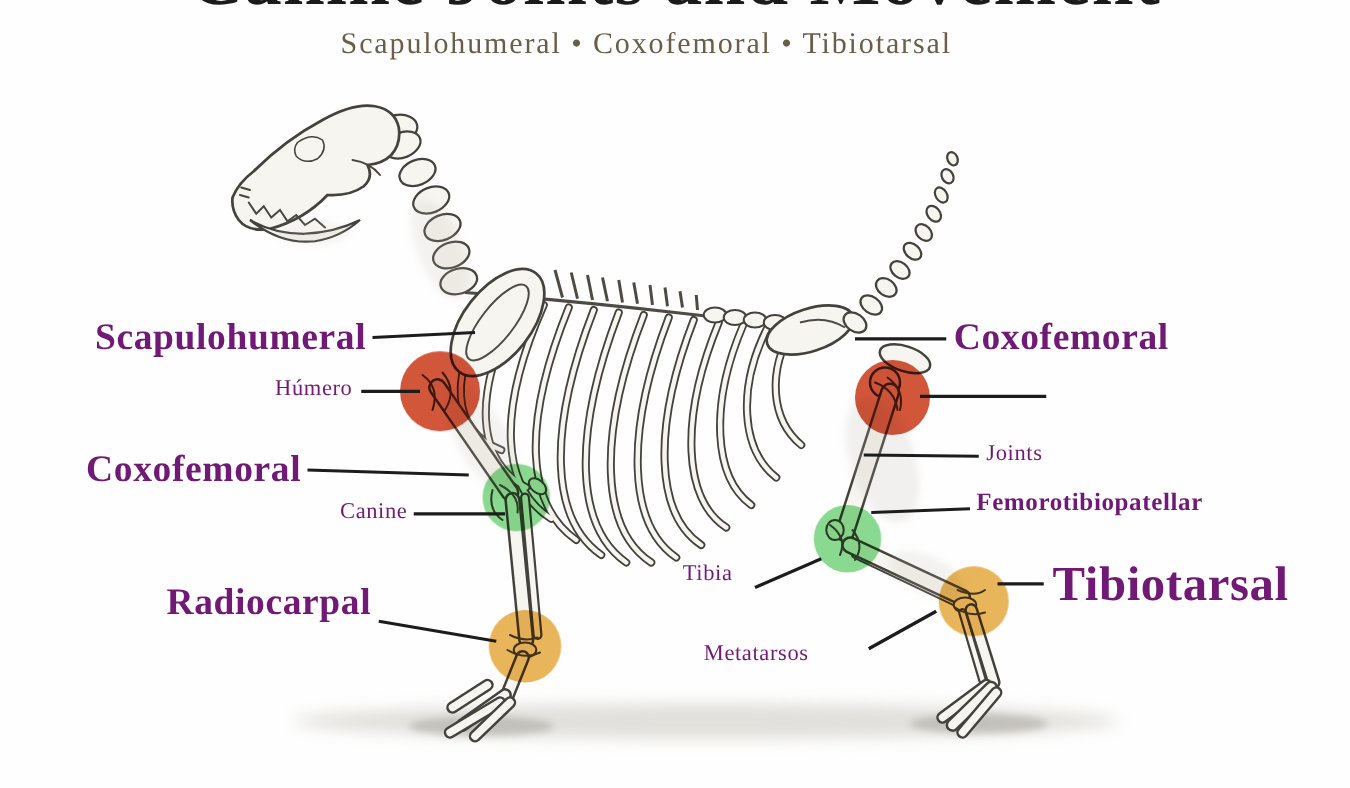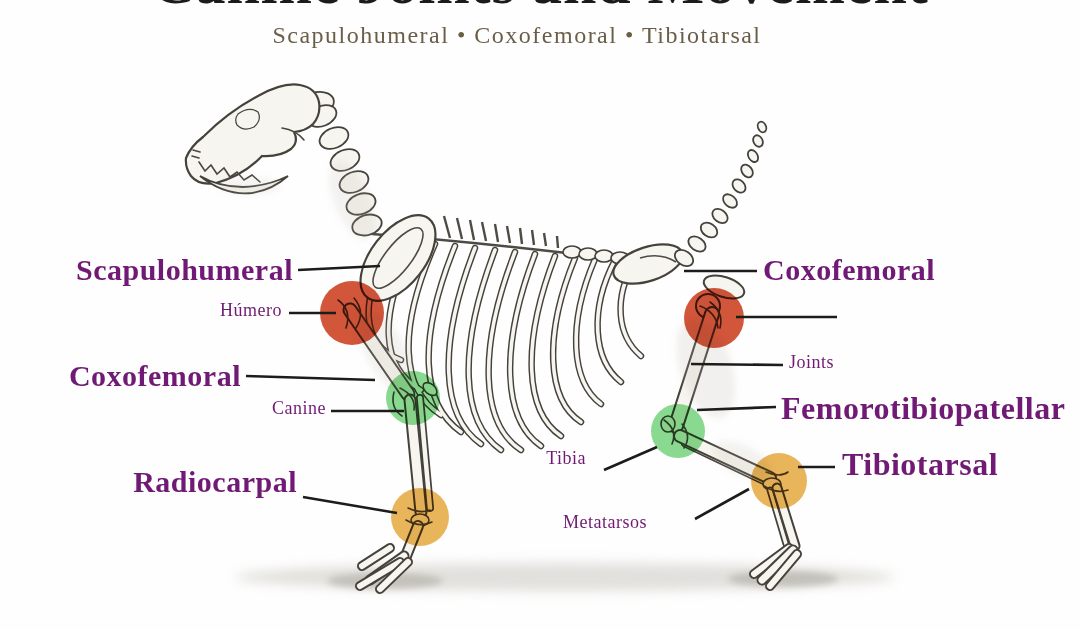--- a/index.html
+++ b/index.html
@@ -237,18 +237,18 @@
   <h1 class="page-title">Canine Joints and Movement</h1>
   <div class="subtitle">Scapulohumeral • Coxofemoral • Tibiotarsal</div>
 
   <div class="lbl joint ralign" style="left:40px;width:253px;top:254px;">Scapulohumeral</div>
   <div class="lbl bone ralign" style="left:150px;width:132px;top:301px;">Húmero</div>
   <div class="lbl joint ralign" style="left:30px;width:211px;top:360px;">Coxofemoral</div>
   <div class="lbl bone ralign" style="left:226px;width:100px;top:399px;">Canine</div>
   <div class="lbl joint ralign" style="left:97px;width:200px;top:466px;">Radiocarpal</div>
   <div class="lbl joint" style="left:763px;top:254px;">Coxofemoral</div>
   <div class="lbl bone" style="left:789px;top:353px;">Joints</div>
-  <div class="lbl joint" style="left:781px;top:392px;font-size:32px;">Femorotibiopatellar</div>
+  <div class="lbl joint" style="left:781px;top:392px;font-size:20px;">Femorotibiopatellar</div>
   <div class="lbl bone ralign" style="left:488px;width:98px;top:449px;">Tibia</div>
-  <div class="lbl joint" style="left:842px;top:448px;font-size:32px;">Tibiotarsal</div>
+  <div class="lbl joint" style="left:842px;top:448px;font-size:39px;">Tibiotarsal</div>
   <div class="lbl bone" style="left:563px;top:513px;">Metatarsos</div>
 
 </div>
 
 </body></html>

